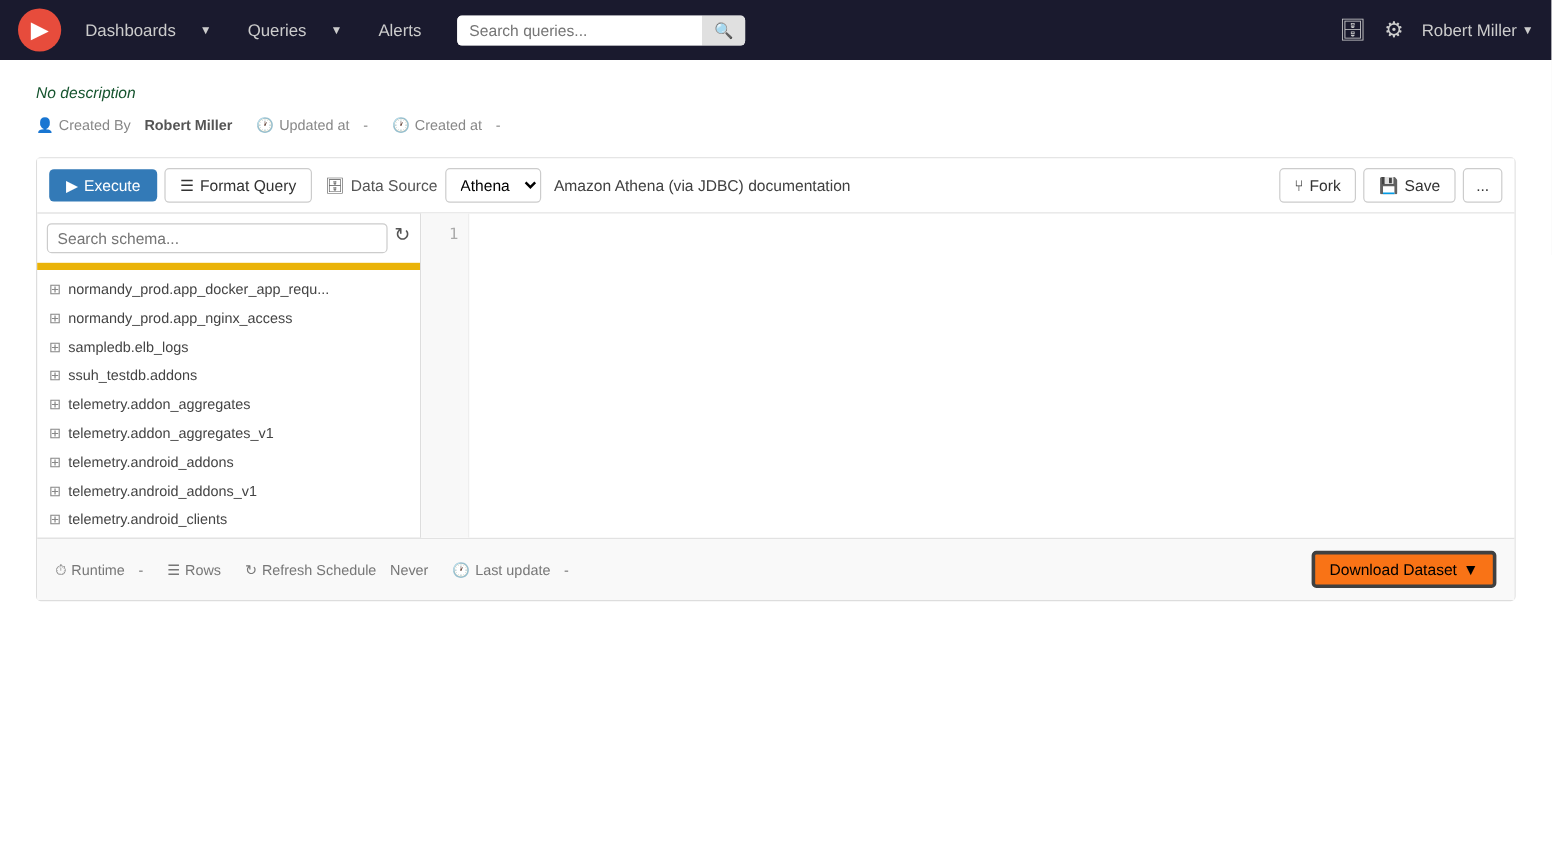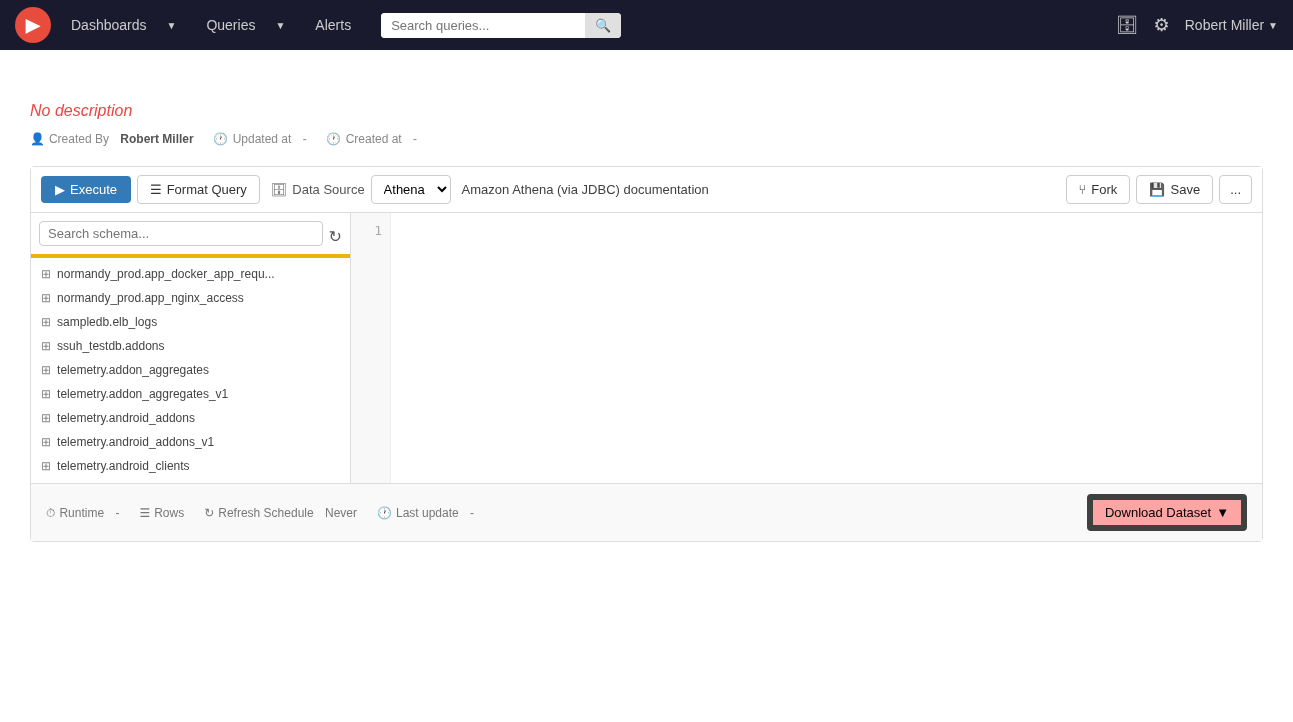--- a/index.html
+++ b/index.html
@@ -86,25 +86,24 @@
     }
 
     .page-title {
       font-size: 26px;
       font-weight: bold;
       color: #333;
       margin-bottom: 5px;
     }
 
     .page-description {
-      color: #ef4444;
+      color: #14532d;
       font-style: italic;
-      font-size: 16px;
+      font-size: 13px;
       margin-bottom: 12px;
-      margin-top: 32px;
     }
 
     .meta-bar {
       display: flex;
       gap: 20px;
       font-size: 12px;
       color: #888;
       margin-bottom: 20px;
       align-items: center;
     }
@@ -235,23 +234,23 @@
     .schema-panel {
       width: 320px;
       border-right: 1px solid #ddd;
       display: flex;
       flex-direction: column;
       flex-shrink: 0;
     }
 
     .schema-search {
       padding: 8px;
-      border-bottom: 4px solid #eab308;
-      display: flex;
-      align-items: flex-end;
+      border-bottom: 6px solid #eab308;
+      display: flex;
+      align-items: flex-start;
       gap: 6px;
     }
 
     .schema-search input {
       flex: 1;
       border: 1px solid #ccc;
       border-radius: 4px;
       padding: 4px 8px;
       font-size: 13px;
       outline: none;
@@ -338,22 +337,22 @@
     }
 
     .results-bar .stat-item {
       display: flex;
       align-items: center;
       gap: 4px;
     }
 
     .results-bar .download-btn {
       margin-left: auto;
-      background: #fca5a5;
-      border: 6px solid #404040;
+      background: #f97316;
+      border: 3px solid #404040;
       padding: 5px 12px;
       border-radius: 4px;
       font-size: 13px;
       cursor: pointer;
       display: flex;
       align-items: center;
       gap: 5px;
     }
 
     .chevron-icon { font-size: 10px; }

